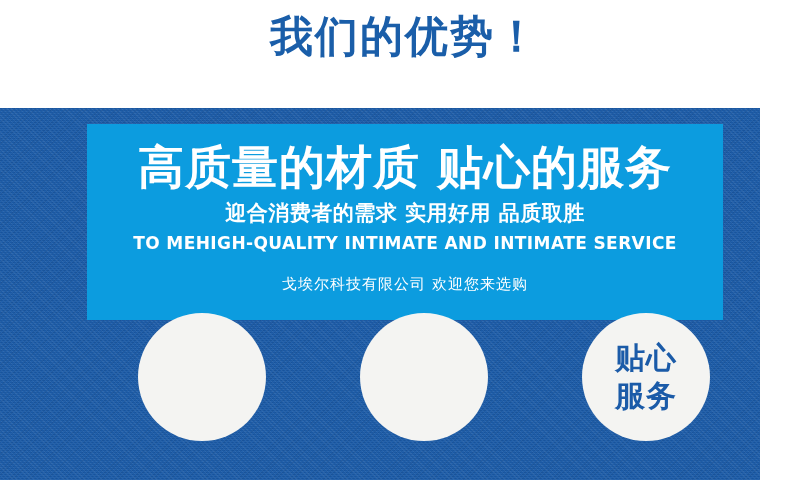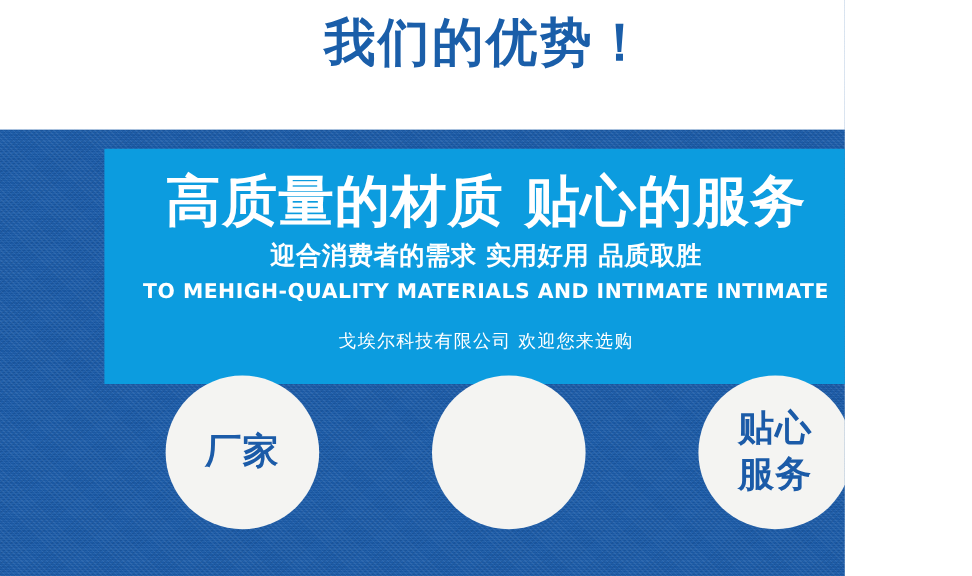--- a/index.html
+++ b/index.html
@@ -8,21 +8,21 @@
   }
   body {
     width: 810px;
     height: 480px;
     overflow: hidden;
     font-family: "DejaVu Sans", "Liberation Sans", sans-serif;
   }
 
   #promo-banner {
     position: relative;
-    width: 704px;
+    width: 760px;
     height: 480px;
     background-color: #1b5ba8;
     
     background-image:
       repeating-linear-gradient(45deg,
         rgba(255,255,255,0.055) 0px,
         rgba(255,255,255,0.055) 1px,
         rgba(0,0,0,0.00) 1px,
         rgba(0,0,0,0.00) 3px),
       repeating-linear-gradient(-45deg,
@@ -151,28 +151,27 @@
 
 <div id="promo-banner">
 
   <div id="top-strip">
     <div id="page-title">我们的优势！</div>
   </div>
 
   <div id="headline-banner">
     <div id="banner-main-title">高质量的材质 贴心的服务</div>
     <div id="banner-sub-title">迎合消费者的需求 实用好用 品质取胜</div>
-    <div id="banner-english-line">TO MEHIGH-QUALITY MATERIALS AND INTIMATE INTIMATE</div>
+    <div id="banner-english-line">TO MEHIGH-QUALITY INTIMATE AND INTIMATE SERVICE</div>
     <div id="banner-company-line">戈埃尔科技有限公司  欢迎您来选购</div>
   </div>
 
   <div id="feature-circles">
 
     <div class="feature-circle">
-      <span class="circle-line">厂家</span>
     </div>
 
     <div class="feature-circle">
     </div>
 
 
     <div class="feature-circle">
       <span class="circle-line">贴心</span>
       <span class="circle-line">服务</span>
     </div>

